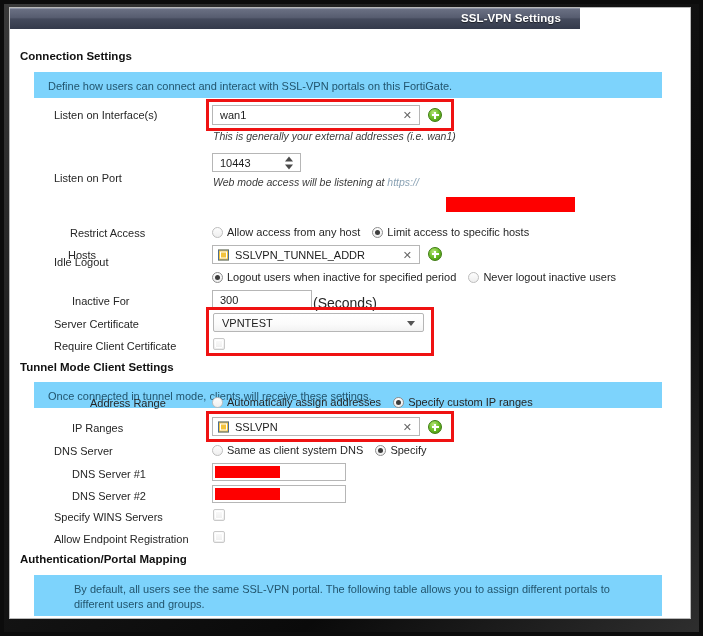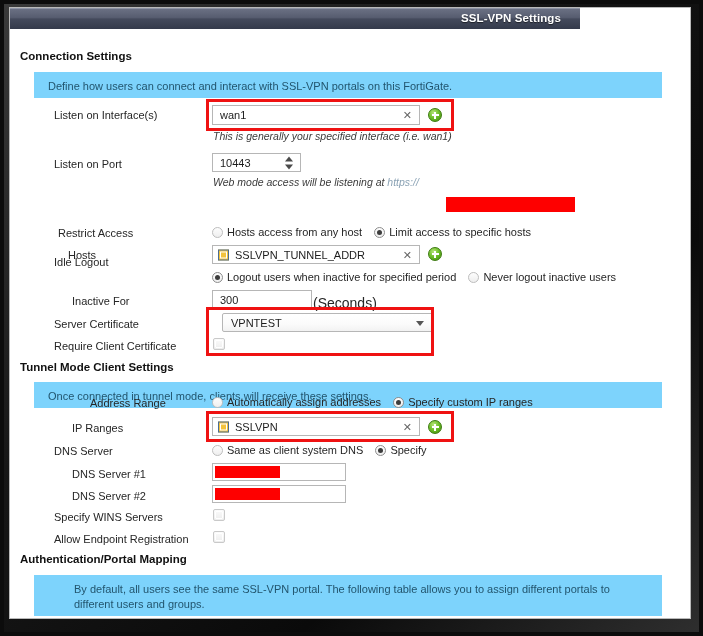--- a/index.html
+++ b/index.html
@@ -307,40 +307,40 @@
     <div class="fld-label" style="left:24px; top:80px;">Listen on Interface(s)</div>
 
     <div class="tbox" style="left:202px; top:76px; width:208px; height:20px;">
       <span class="val">wan1</span>
       <span class="clear-x">✕</span>
     </div>
     <div class="plus-btn" style="left:418px; top:79px;"></div>
 
     <div class="hl" style="left:196px; top:70px; width:248px; height:32px;"></div>
 
-    <div class="hint" style="left:203px; top:101px;">This is generally your specified interface (i.e. wan1)</div>
-
-    <div class="fld-label" style="left:24px; top:129px;">Listen on Port</div>
+    <div class="hint" style="left:203px; top:101px;">This is generally your external addresses (i.e. wan1)</div>
+
+    <div class="fld-label" style="left:24px; top:143px;">Listen on Port</div>
 
     <div class="tbox" style="left:202px; top:124px; width:89px; height:19px;">
       <span class="val">10443</span>
       <span class="spin-arrows">
         <i class="up"></i>
           <i class="down"></i>
       </span>
     </div>
 
     <div class="hint" style="left:203px; top:147px;"><span>Web mode access will be listening at </span><span class="url-scheme">https://</span></div>
     <div class="redact" style="left:436px; top:168px; width:129px; height:15px;"></div>
 
-    <div class="fld-label" style="left:28px; top:198px;">Restrict Access</div>
+    <div class="fld-label" style="left:40px; top:198px;">Restrict Access</div>
 
     <div class="radio-row" style="left:202px; top:196px;">
       <span class="radio-item">
-        <span class="rdo"></span><span>Hosts access from any host</span>
+        <span class="rdo"></span><span>Allow access from any host</span>
       </span>
       <span class="radio-item">
         <span class="rdo on"></span><span>Limit access to specific hosts</span>
       </span>
     </div>
 
     <div class="fld-label" style="left:38px; top:220px;">Hosts</div>
 
     <div class="tbox with-obj" style="left:202px; top:216px; width:208px; height:19px;">
       <span class="obj-icon"></span>
@@ -362,21 +362,21 @@
 
     <div class="fld-label" style="left:42px; top:266px;">Inactive For</div>
 
     <div class="tbox" style="left:202px; top:261px; width:100px; height:19px;">
       <span class="val">300</span>
     </div>
     <div class="static-text" style="left:303px; top:266px;">(Seconds)</div>
 
     <div class="fld-label" style="left:24px; top:289px;">Server Certificate</div>
 
-    <div class="sel" style="left:203px; top:284px; width:211px; height:19px;margin-left:9px;">
+    <div class="sel" style="left:203px; top:284px; width:211px; height:19px;">
       <span class="val">VPNTEST</span>
       <span class="caret"></span>
     </div>
 
     <div class="fld-label" style="left:24px; top:311px;">Require Client Certificate</div>
     <div class="cbx" style="left:203px; top:309px;"></div>
 
     <div class="hl" style="left:196px; top:278px; width:228px; height:49px;"></div>
 
     <div class="section-head" style="left:10px; top:332px;">Tunnel Mode Client Settings</div>

